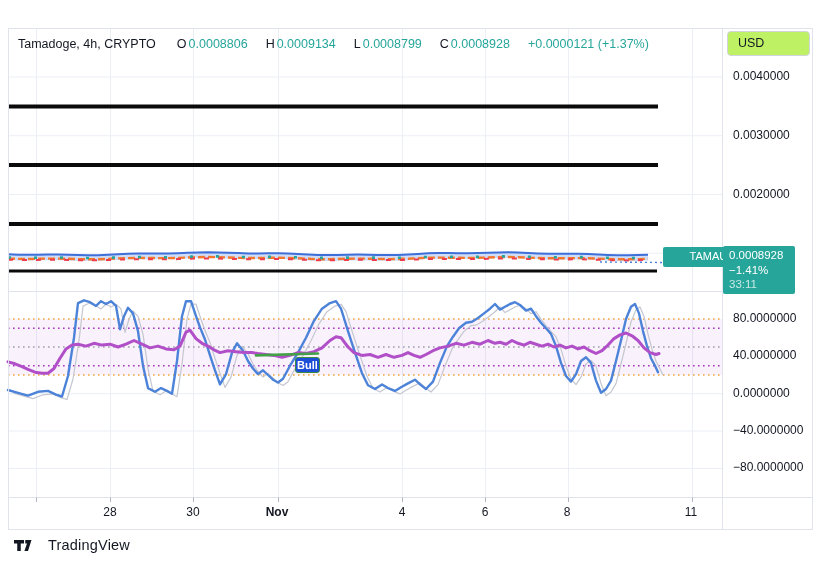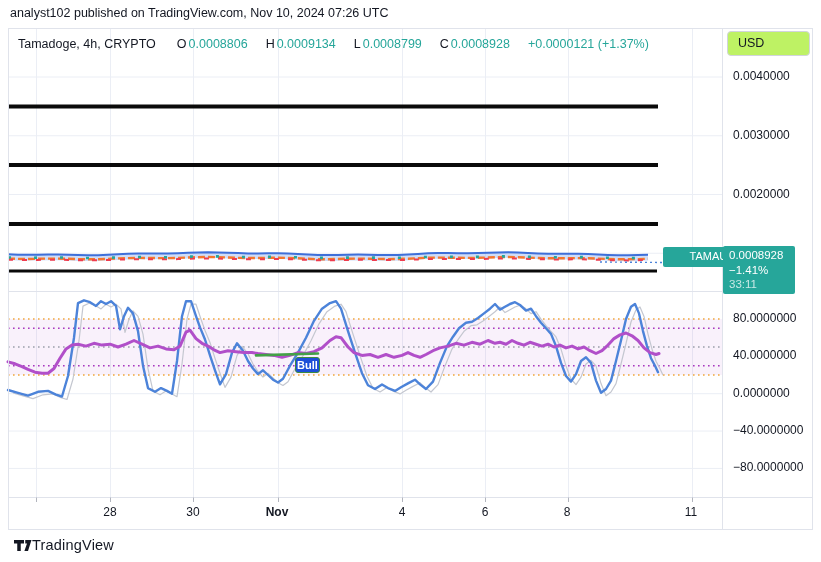--- a/index.html
+++ b/index.html
@@ -19,29 +19,28 @@
   .symbol-tag{position:absolute;left:663px;top:247px;width:58px;height:20px;background:#26a69a;
               color:#fff;font-size:11px;line-height:18px;text-align:center;border-radius:2px;padding-left:24px;}
   .price-badge{position:absolute;left:723px;top:246px;width:66px;height:46px;background:#26a69a;
                color:#fff;font-size:11.5px;padding:2px 0 0 6px;border-radius:2px;line-height:14.5px;}
   .price-badge .cd{color:rgba(255,255,255,0.75);}
   .bull{position:absolute;left:295px;top:357px;width:25px;height:16px;background:#1d4ed8;
         border:1px solid #3d8b40;border-radius:3px;color:#fff;font-size:11px;font-weight:bold;
         line-height:15px;text-align:center;box-sizing:border-box;}
   .time-lab{position:absolute;top:505px;width:40px;text-align:center;font-size:12px;color:#131722;}
   .time-lab.bold{font-weight:bold;}
-  .tv-logo{position:absolute;left:14px;top:537px;display:flex;align-items:center;gap:0;
+  .tv-logo{position:absolute;left:14px;top:537px;display:flex;align-items:center;gap:16px;
            font-size:14.5px;color:#131722;letter-spacing:0.2px;}
   .tv-mark path{fill:#131722;}
 </style>
 </head>
 <body>
 
 <div class="stage">
-  <div class="published">analyst102 published on TradingView.com, Nov 10, 2024 07:26 UTC</div>
 
   <svg id="chart-svg" width="821" height="562">
       <line x1="36.5" y1="28" x2="36.5" y2="497" stroke="#ebeef5" stroke-width="1"></line>
       <line x1="110.5" y1="28" x2="110.5" y2="497" stroke="#ebeef5" stroke-width="1"></line>
       <line x1="193.5" y1="28" x2="193.5" y2="497" stroke="#ebeef5" stroke-width="1"></line>
       <line x1="278.5" y1="28" x2="278.5" y2="497" stroke="#ebeef5" stroke-width="1"></line>
       <line x1="402.5" y1="28" x2="402.5" y2="497" stroke="#ebeef5" stroke-width="1"></line>
       <line x1="485.5" y1="28" x2="485.5" y2="497" stroke="#ebeef5" stroke-width="1"></line>
       <line x1="568.5" y1="28" x2="568.5" y2="497" stroke="#ebeef5" stroke-width="1"></line>
       <line x1="692.5" y1="28" x2="692.5" y2="497" stroke="#ebeef5" stroke-width="1"></line>

